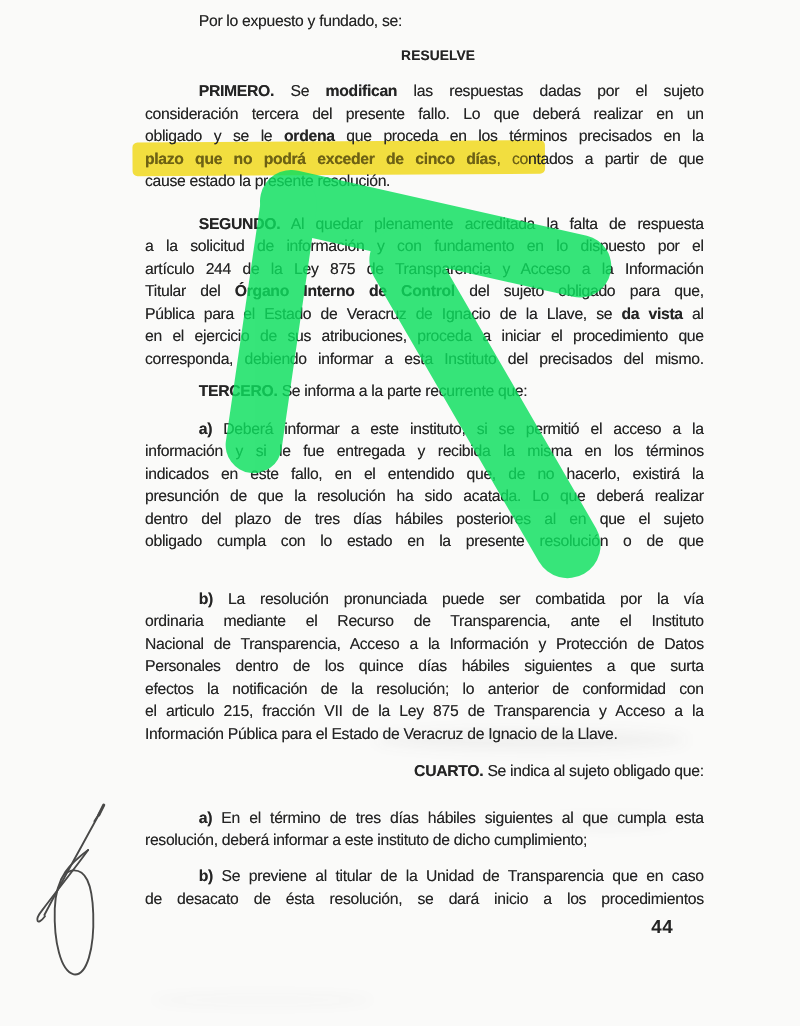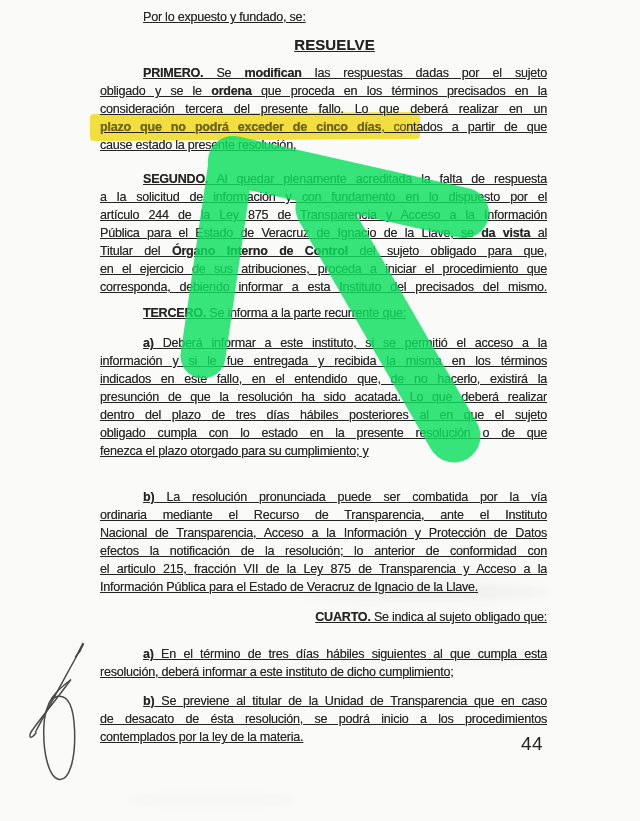--- a/index.html
+++ b/index.html
@@ -5,56 +5,55 @@
   html,body{margin:0;padding:0;background:#ffffff;}
   .page{
     position:relative;
     width:640px;height:821px;
     background:var(--paper,#fafaf9);
     font-family:"Liberation Sans","DejaVu Sans",sans-serif;
     color:var(--ink,#242424);
     overflow:hidden;
   }
   .doc-body{
-    position:absolute;left:100px;top:8px;width:447px;
+    position:absolute;left:116px;top:8px;width:447px;
     font-size:12.6px;letter-spacing:-0.25px;line-height:18px;
     text-shadow:0 0 0.5px rgba(45,45,45,0.55);
-    text-decoration:underline;
   }
   .block{position:relative;}
   .blk-intro{margin-top:0;}
   .blk-resuelve{margin-top:10px;}
   .blk-primero{margin-top:10px;}
   .blk-segundo{margin-top:16px;}
   .blk-tercero{margin-top:8px;}
   .blk-a1{margin-top:12px;}
   .blk-b1{margin-top:28px;}
   .blk-cuarto{margin-top:12px;text-align:right;}
   .blk-a2{margin-top:19px;}
   .blk-b2{margin-top:11px;}
   .heading{
-    text-align:center;font-weight:700;font-size:15px;
+    text-align:center;font-weight:700;font-size:11px;
     letter-spacing:0.1px;transform:translateX(11px);
   }
   .tline{position:relative;z-index:2;min-height:18px;}
   .tline.ind{padding-left:43px;}
   .tline.just{text-align:justify;text-align-last:justify;text-justify:inter-word;}
   .b{font-weight:700;}
   .hl{color:var(--hltext,#6f6212);}
   .hl-band{
     position:absolute;z-index:1;
     left:-10px;top:49px;width:330px;height:27px;
     background:var(--yellow,#f2de3f);
     border-radius:4px;transform:rotate(-0.35deg);
   }
   .overlay{position:absolute;left:0;top:0;z-index:5;pointer-events:none;}
   .sig-layer{position:absolute;left:0;top:0;z-index:4;pointer-events:none;}
   .page-number{
     position:absolute;left:521px;top:733px;z-index:3;
-    font-size:19px;font-weight:400;letter-spacing:0.5px;
+    font-size:15px;font-weight:700;letter-spacing:0.5px;
   }
   .smudge{position:absolute;background:rgba(60,60,60,0.05);filter:blur(5px);border-radius:50%;z-index:0;}
   .smudge.s1{left:300px;top:584px;width:250px;height:16px;}
   .smudge.s2{left:430px;top:652px;width:110px;height:12px;opacity:.6;}
   .smudge.s3{left:120px;top:795px;width:180px;height:10px;opacity:.5;}
 </style>
 </head>
 <body>
 
 <div class="page">
@@ -63,66 +62,65 @@
   <div class="smudge s2"></div>
   <div class="smudge s3"></div>
 
   <div class="doc-body">
       <div class="block blk-intro">
         <div class="tline ind"><span>Por lo expuesto y fundado, se:</span></div>
       </div>
       <div class="block blk-resuelve heading">RESUELVE</div>
       <div class="block blk-primero">
         <div class="tline just ind"><span class="b">PRIMERO.</span><span> Se </span><span class="b">modifican</span><span> las respuestas dadas por el sujeto</span></div>
+        <div class="tline just"><span>consideración tercera del presente fallo. Lo que deberá realizar en un</span></div>
         <div class="tline just"><span>obligado y se le </span><span class="b">ordena</span><span> que proceda en los términos precisados en la</span></div>
-        <div class="tline just"><span>consideración tercera del presente fallo. Lo que deberá realizar en un</span></div>
         <div class="tline just"><span class="b hl">plazo que no podrá exceder de cinco días</span><span class="hl">, co</span><span>ntados a partir de que</span></div>
         <div class="tline"><span>cause estado la presente resolución.</span></div>
         <div class="hl-band"></div>
       </div>
       <div class="block blk-segundo">
         <div class="tline just ind"><span class="b">SEGUNDO.</span><span> Al quedar plenamente acreditada la falta de respuesta</span></div>
         <div class="tline just"><span>a la solicitud de información y con fundamento en lo dispuesto por el</span></div>
         <div class="tline just"><span>artículo 244 de la Ley 875 de Transparencia y Acceso a la Información</span></div>
+        <div class="tline just"><span>Titular del </span><span class="b">Órgano Interno de Control</span><span> del sujeto obligado para que,</span></div>
         <div class="tline just"><span>Pública para el Estado de Veracruz de Ignacio de la Llave, se </span><span class="b">da vista</span><span> al</span></div>
-        <div class="tline just"><span>Titular del </span><span class="b">Órgano Interno de Control</span><span> del sujeto obligado para que,</span></div>
         <div class="tline just"><span>en el ejercicio de sus atribuciones, proceda a iniciar el procedimiento que</span></div>
         <div class="tline just"><span>corresponda, debiendo informar a esta Instituto del precisados del mismo.</span></div>
       </div>
       <div class="block blk-tercero">
         <div class="tline ind"><span class="b">TERCERO.</span><span> Se informa a la parte recurrente que:</span></div>
       </div>
       <div class="block blk-a1">
         <div class="tline just ind"><span class="b">a)</span><span> Deberá informar a este instituto, si se permitió el acceso a la</span></div>
         <div class="tline just"><span>información y si le fue entregada y recibida la misma en los términos</span></div>
         <div class="tline just"><span>indicados en este fallo, en el entendido que, de no hacerlo, existirá la</span></div>
         <div class="tline just"><span>presunción de que la resolución ha sido acatada. Lo que deberá realizar</span></div>
         <div class="tline just"><span>dentro del plazo de tres días hábiles posteriores al en que el sujeto</span></div>
         <div class="tline just"><span>obligado cumpla con lo estado en la presente resolución o de que</span></div>
-        <div class="tline"><span>fenezca el plazo otorgado para su cumplimiento; y</span></div>
       </div>
       <div class="block blk-b1">
         <div class="tline just ind"><span class="b">b)</span><span> La resolución pronunciada puede ser combatida por la vía</span></div>
         <div class="tline just"><span>ordinaria mediante el Recurso de Transparencia, ante el Instituto</span></div>
         <div class="tline just"><span>Nacional de Transparencia, Acceso a la Información y Protección de Datos</span></div>
+        <div class="tline just"><span>Personales dentro de los quince días hábiles siguientes a que surta</span></div>
         <div class="tline just"><span>efectos la notificación de la resolución; lo anterior de conformidad con</span></div>
         <div class="tline just"><span>el articulo 215, fracción VII de la Ley 875 de Transparencia y Acceso a la</span></div>
         <div class="tline"><span>Información Pública para el Estado de Veracruz de Ignacio de la Llave.</span></div>
       </div>
       <div class="block blk-cuarto">
         <div class="tline ind"><span class="b">CUARTO.</span><span> Se indica al sujeto obligado que:</span></div>
       </div>
       <div class="block blk-a2">
         <div class="tline just ind"><span class="b">a)</span><span> En el término de tres días hábiles siguientes al que cumpla esta</span></div>
         <div class="tline"><span>resolución, deberá informar a este instituto de dicho cumplimiento;</span></div>
       </div>
       <div class="block blk-b2">
         <div class="tline just ind"><span class="b">b)</span><span> Se previene al titular de la Unidad de Transparencia que en caso</span></div>
-        <div class="tline just"><span>de desacato de ésta resolución, se podrá inicio a los procedimientos</span></div>
-        <div class="tline"><span>contemplados por la ley de la materia.</span></div>
+        <div class="tline just"><span>de desacato de ésta resolución, se dará inicio a los procedimientos</span></div>
       </div>
     </div>
 
   <div class="page-number">44</div>
 
   <svg class="sig-layer" width="640" height="821" viewBox="0 0 640 821">
     <g fill="none" style="stroke:var(--sig,#3a3a3a)" stroke-width="1.5" opacity="0.92" stroke-linecap="round">
       <path d="M35.5 732 C 50 704, 67 674, 80 650"></path>
       <path d="M79 652 L 83 644" stroke-width="2.4"></path>
       <path d="M80 650 L 75.5 657"></path>

